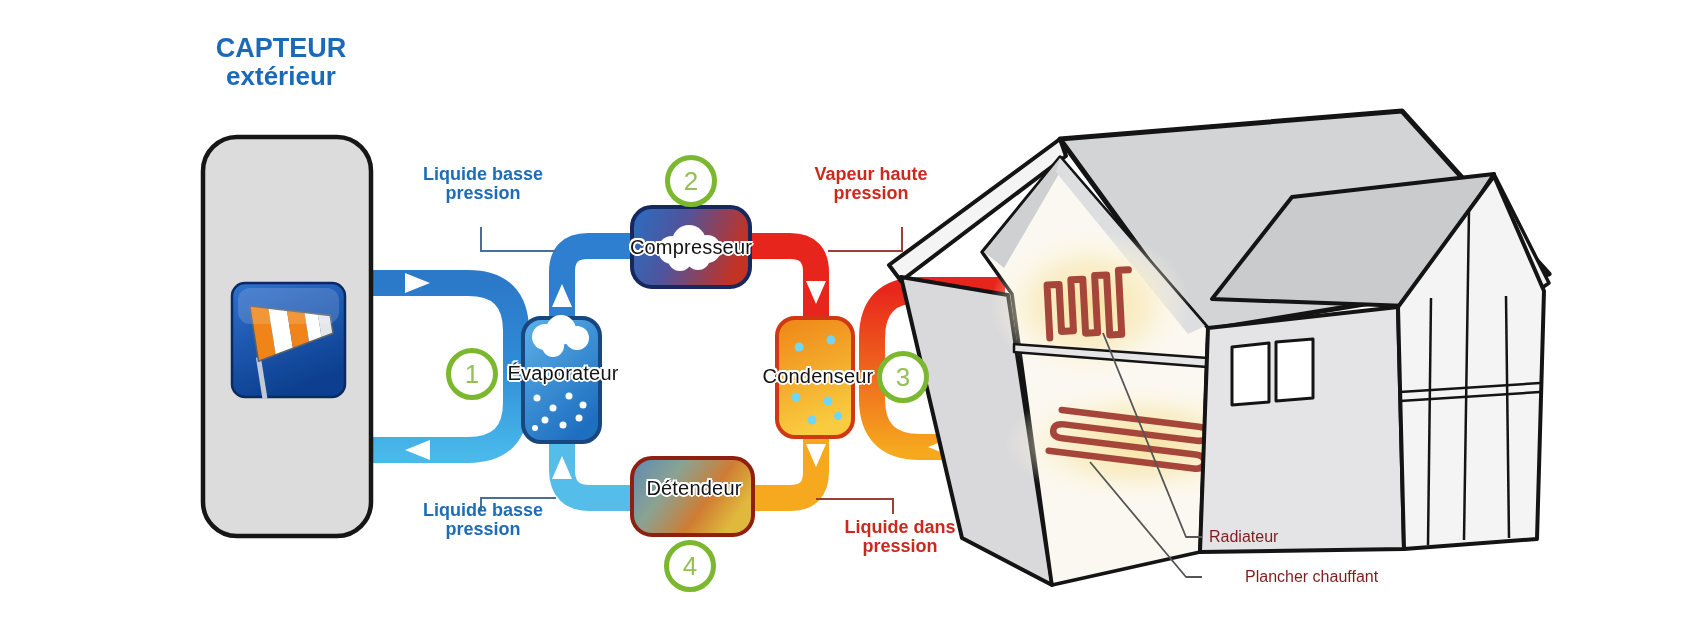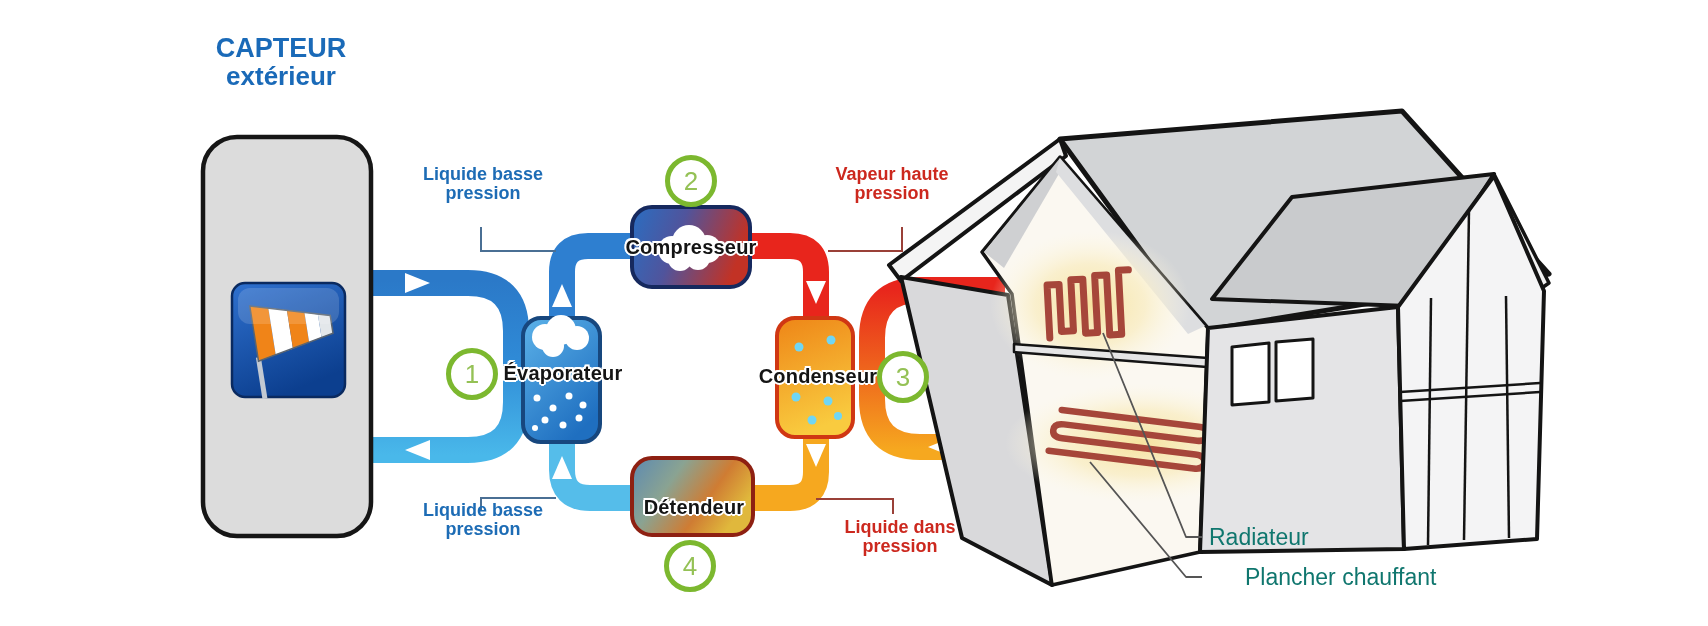--- a/index.html
+++ b/index.html
@@ -2,25 +2,25 @@
 <html><head>
 <meta charset="utf-8">
 <style>
   html,body{margin:0;padding:0;background:#ffffff;font-family:"Liberation Sans",sans-serif;}
   .stage{position:relative;width:1708px;height:626px;background:#ffffff;overflow:hidden;}
   .layer{position:absolute;left:0;top:0;}
   .title{position:absolute;transform:translateX(-50%);text-align:center;font-weight:700;white-space:nowrap;}
   .title .l1{font-size:27px;line-height:1.05;display:block;}
   .title .l2{font-size:26px;line-height:1.1;display:block;}
   .pipe-label{position:absolute;transform:translateX(-50%);text-align:center;font-weight:700;font-size:18px;line-height:1.07;white-space:nowrap;}
-  .comp-label{position:absolute;transform:translate(-50%,-50%);font-weight:700;font-size:20px;color:#141414;white-space:nowrap;letter-spacing:.2px;
+  .comp-label{position:absolute;transform:translate(-50%,-50%);font-weight:400;font-size:20px;color:#141414;white-space:nowrap;letter-spacing:.2px;
     text-shadow:2px 0 0 #fff,-2px 0 0 #fff,0 2px 0 #fff,0 -2px 0 #fff,1.5px 1.5px 0 #fff,-1.5px -1.5px 0 #fff,1.5px -1.5px 0 #fff,-1.5px 1.5px 0 #fff;}
   .step{position:absolute;width:42px;height:42px;transform:translate(-50%,-50%);border:5px solid #7cb82f;border-radius:50%;
     background:#fff;display:flex;align-items:center;justify-content:center;font-size:26px;color:#94c155;}
-  .house-label{position:absolute;transform:translateY(-50%);font-size:23px;color:#0f766e;white-space:nowrap;}
+  .house-label{position:absolute;transform:translateY(-50%);font-size:16px;color:#7f1d1d;white-space:nowrap;}
 </style>
 </head>
 <body>
 
 <div class="stage">
 
   <svg class="layer" width="1708" height="626" viewBox="0 0 1708 626">
     <defs>
       <linearGradient id="gradBrine" gradientUnits="userSpaceOnUse" x1="0" y1="280" x2="0" y2="455">
         <stop offset="0" stop-color="#2b79c8"></stop>
@@ -202,37 +202,37 @@
 
   <div class="title" style="left:281px;top:34px;color:#1a6ab8;">
     <span class="l1">CAPTEUR</span>
     <span class="l2">extérieur</span>
   </div>
 
   <div class="pipe-label" style="left:483px;top:165px;color:#1d6cb5;">
     <div>Liquide basse</div>
     <div>pression</div>
   </div>
-  <div class="pipe-label" style="left:892px;top:165px;color:#cc281e;">
+  <div class="pipe-label" style="left:871px;top:165px;color:#cc281e;">
     <div>Vapeur haute</div>
     <div>pression</div>
   </div>
   <div class="pipe-label" style="left:483px;top:501px;color:#1d6cb5;">
     <div>Liquide basse</div>
     <div>pression</div>
   </div>
   <div class="pipe-label" style="left:900px;top:518px;color:#cc281e;">
     <div>Liquide dans</div>
     <div>pression</div>
   </div>
 
   <div class="comp-label" style="left:563px;top:373px;">Évaporateur</div>
   <div class="comp-label" style="left:691px;top:247px;">Compresseur</div>
   <div class="comp-label" style="left:818px;top:376px;text-align:right;">Condenseur</div>
-  <div class="comp-label" style="left:694px;top:507px;">Détendeur</div>
+  <div class="comp-label" style="left:694px;top:488px;">Détendeur</div>
 
   <div class="step" style="left:472px;top:374px;">
     <span>1</span>
   </div>
   <div class="step" style="left:691px;top:181px;">
     <span>2</span>
   </div>
   <div class="step" style="left:903px;top:377px;">
     <span>3</span>
   </div>

